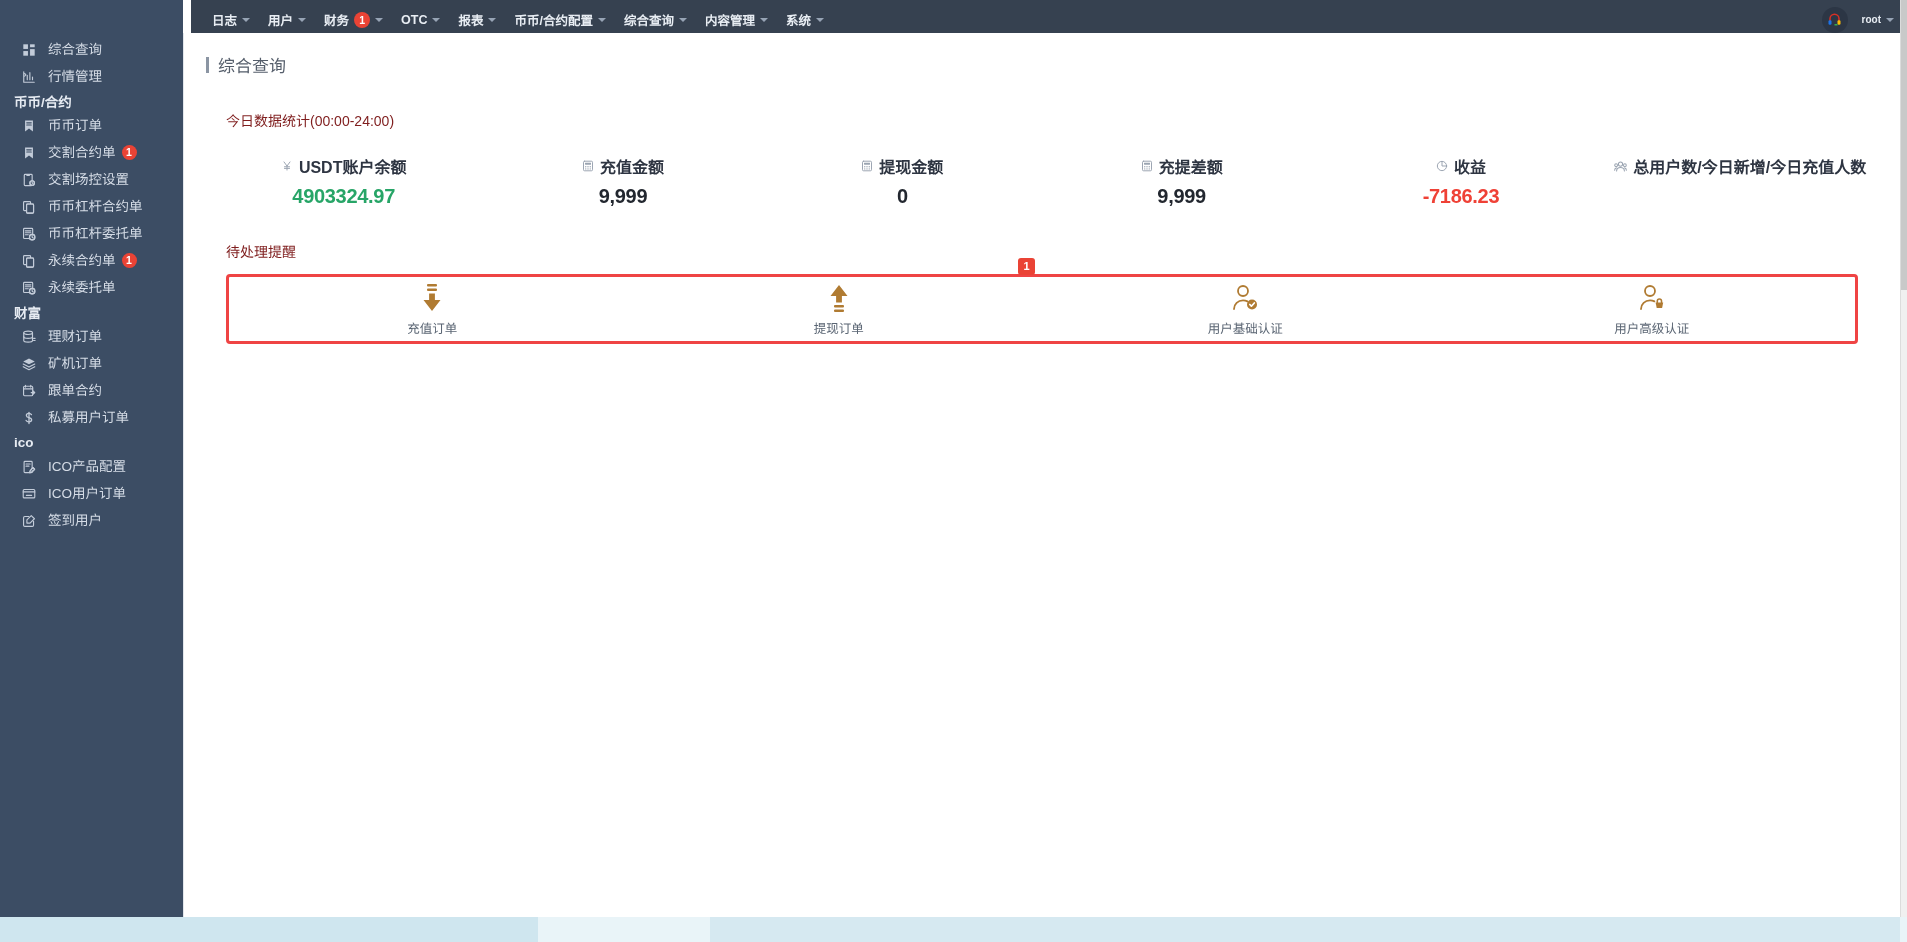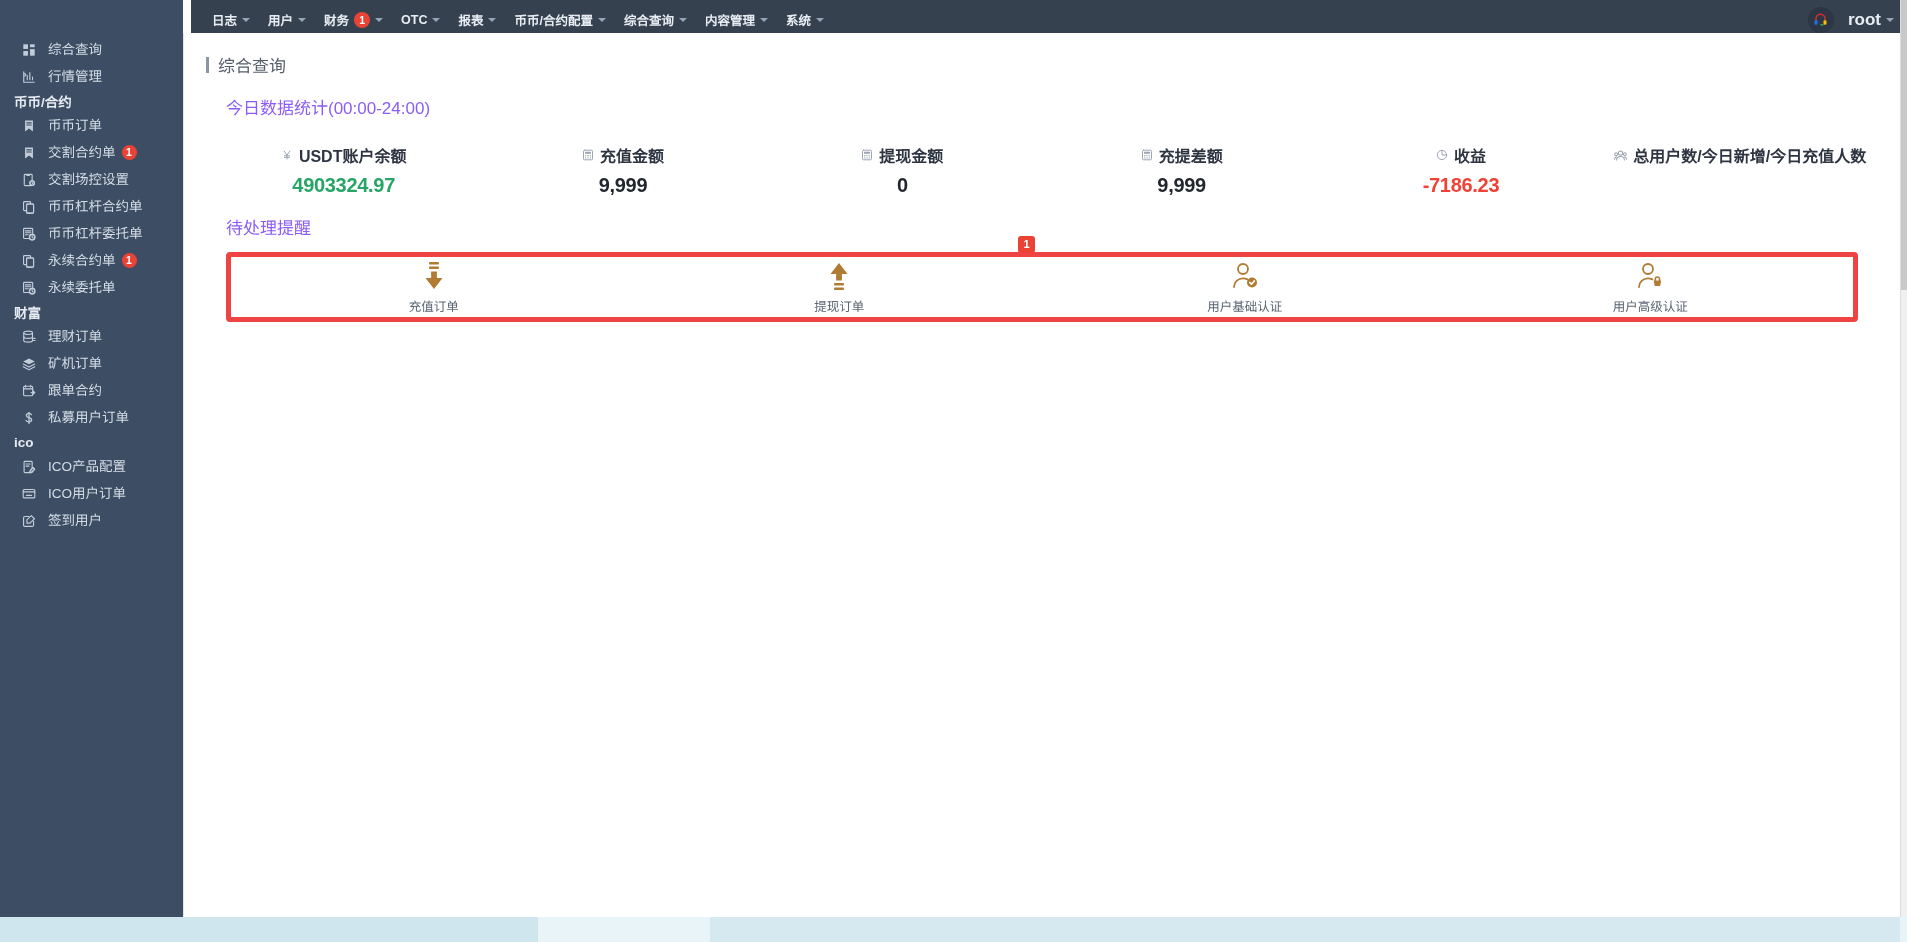--- a/index.html
+++ b/index.html
@@ -119,21 +119,21 @@
   }
   #avatar {
     width: 26px; height: 26px;
     border-radius: 50%;
     background: #2c3645;
     display: flex; align-items: center; justify-content: center;
     cursor: pointer;
     margin-right: 14px;
   }
   #username {
-    color: #e8edf3; font-size: 17px; font-weight: bold;
+    color: #e8edf3; font-size: 10px; font-weight: bold;
     display: flex; align-items: center; cursor: pointer;
   }
 
   
   #content {
     position: absolute;
     left: 183px; top: 33px;
     width: 1717px;
     height: 884px;
     background: #fff;
@@ -146,24 +146,24 @@
     color: #555e6b;
   }
   #pagetitle .bar {
     display: inline-block;
     width: 3px; height: 16px;
     background: #8b95a3;
     margin-right: 9px;
   }
 
   .section-title {
-    font-size: 17px;
-    color: #8b5cf6;
+    font-size: 14px;
+    color: #7f1d1d;
     margin-left: 42px;
-    margin-top: 17px;
+    margin-top: 33px;
   }
 
   
   #stats {
     display: flex;
     margin: 24px 20px 0 20px;
   }
   .stat { flex: 1; text-align: center; }
   .stat-head {
     display: flex; align-items: center; justify-content: center;
@@ -177,21 +177,21 @@
     font-weight: bold;
     color: #22272f;
     letter-spacing: -0.3px;
   }
   .stat-val.green { color: #27a567; }
   .stat-val.red { color: #ef4136; }
 
   
   #pending-wrap { position: relative; margin: 13px 42px 0 42px; }
   #pending {
-    border: 5px solid #ef4444;
+    border: 3px solid #ef4444;
     border-radius: 4px;
     height: 70px;
     display: flex;
     background: #fff;
   }
   .pend {
     flex: 1;
     display: flex;
     flex-direction: column;
     align-items: center;

